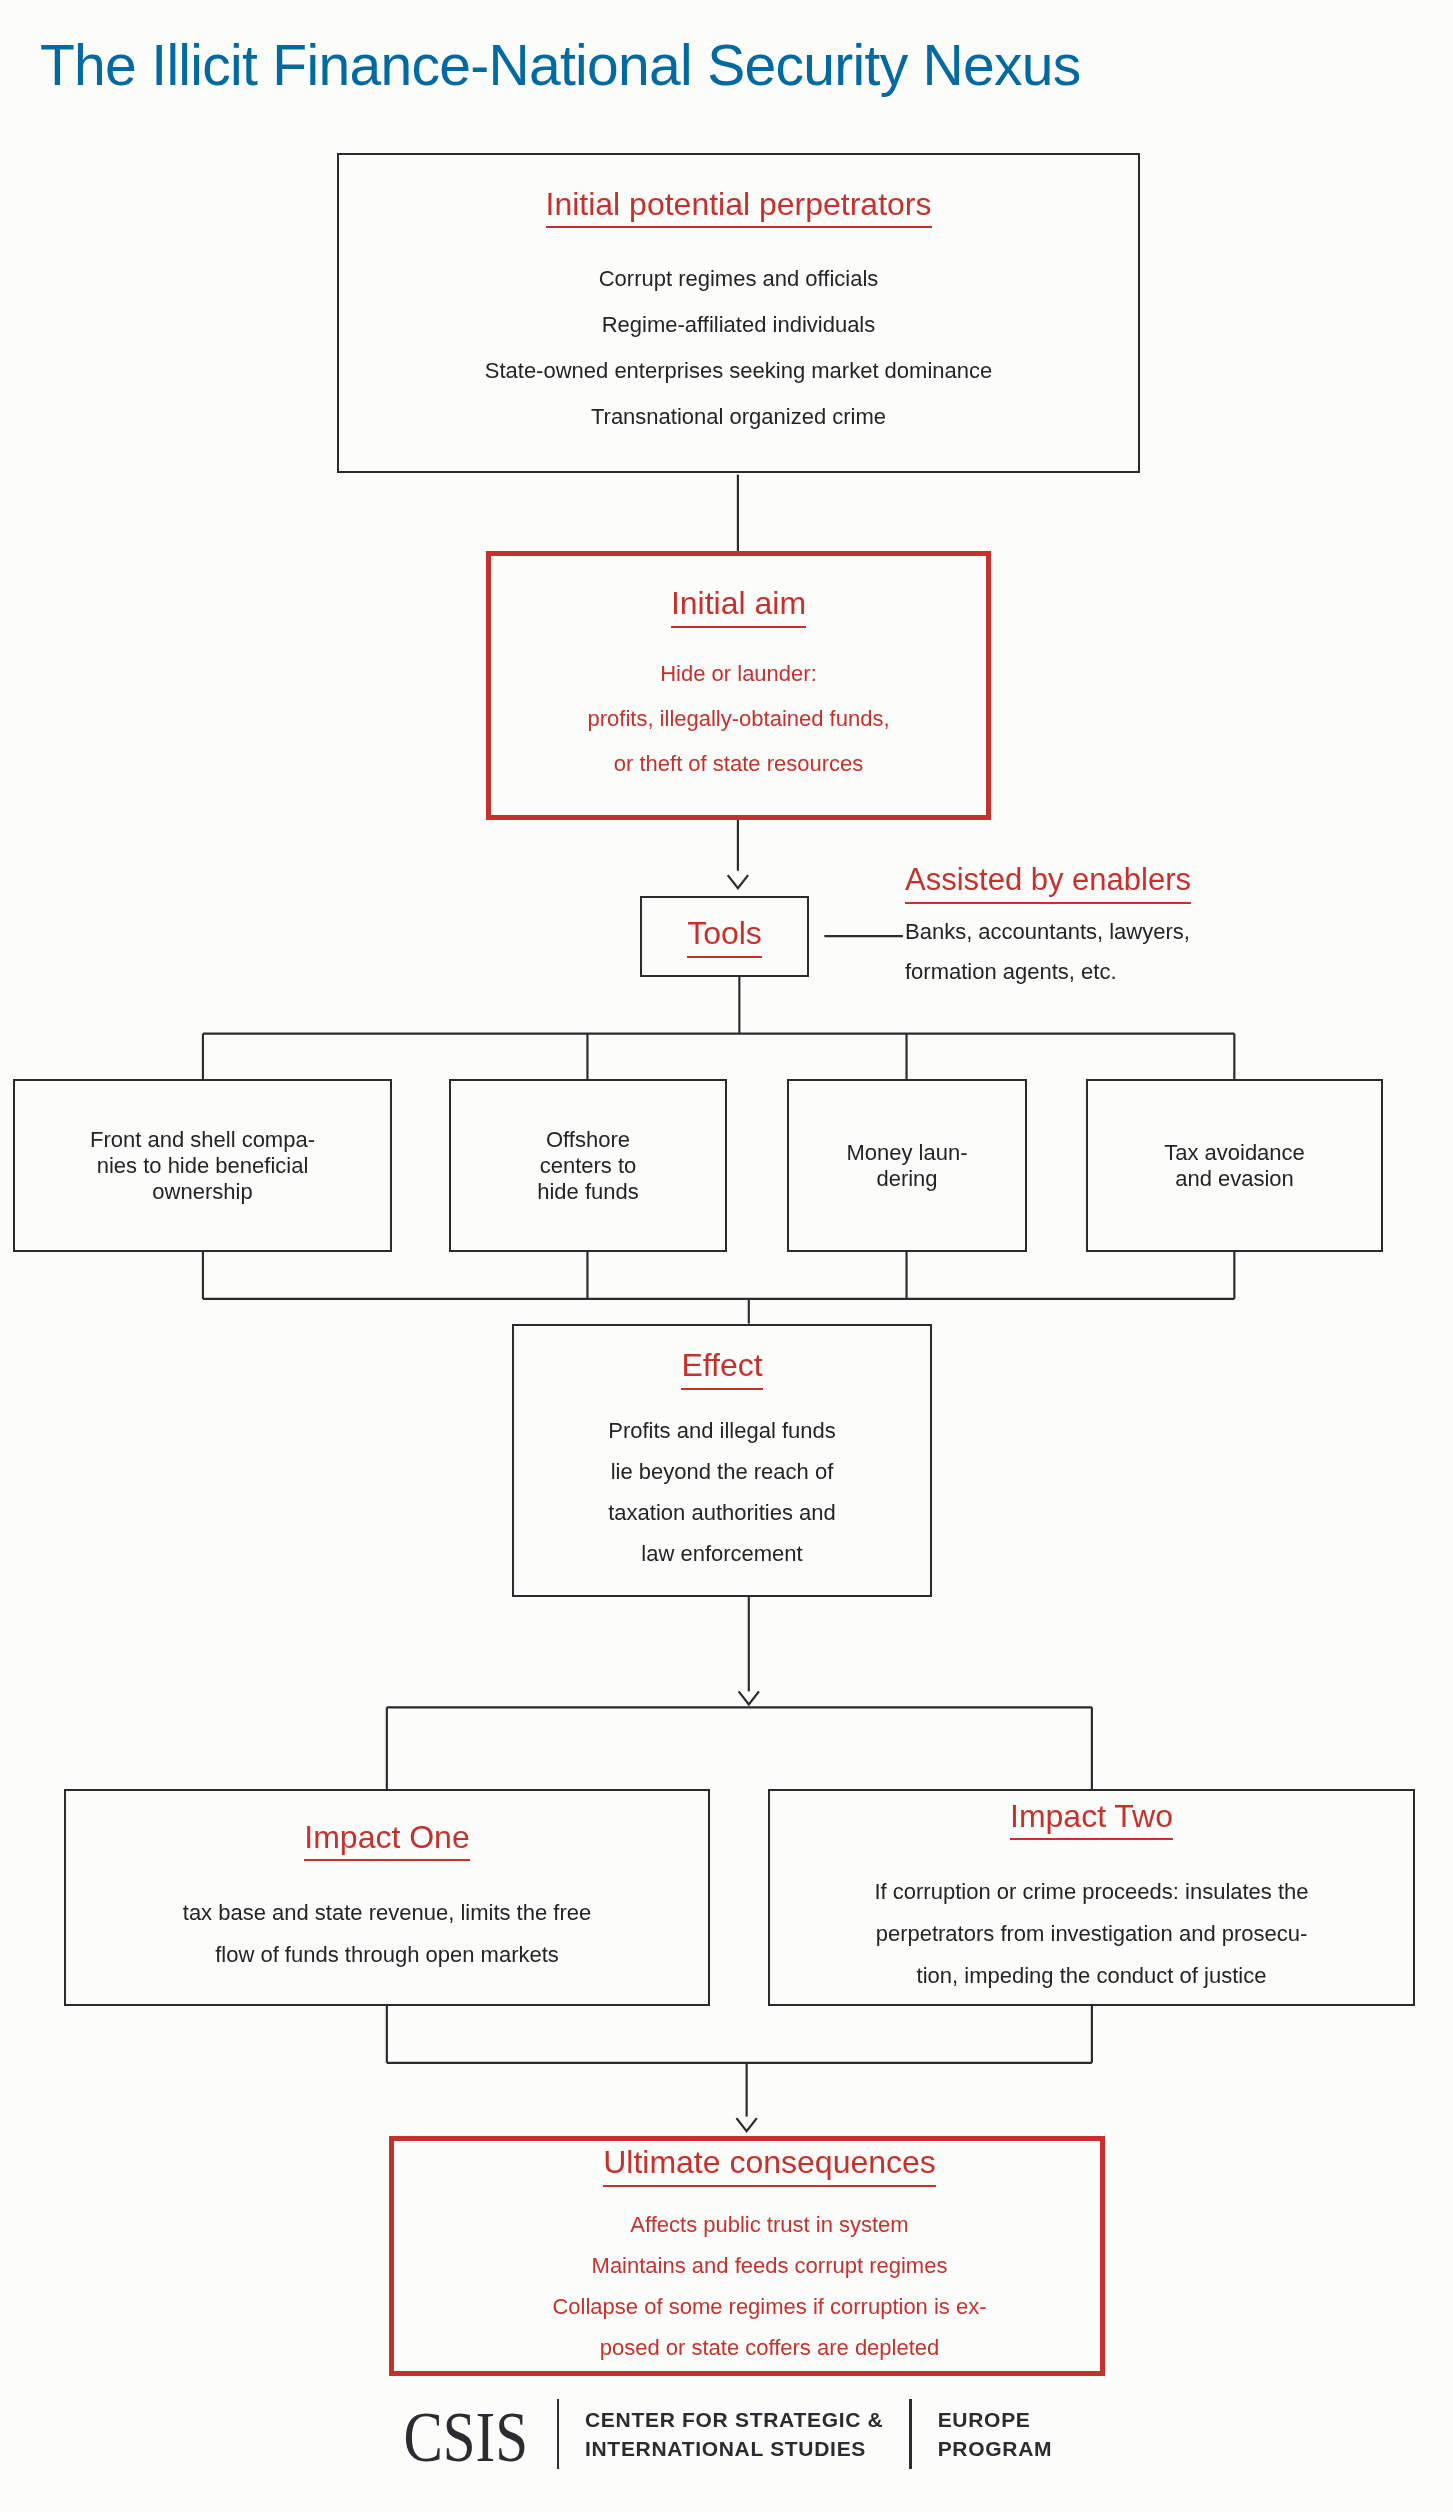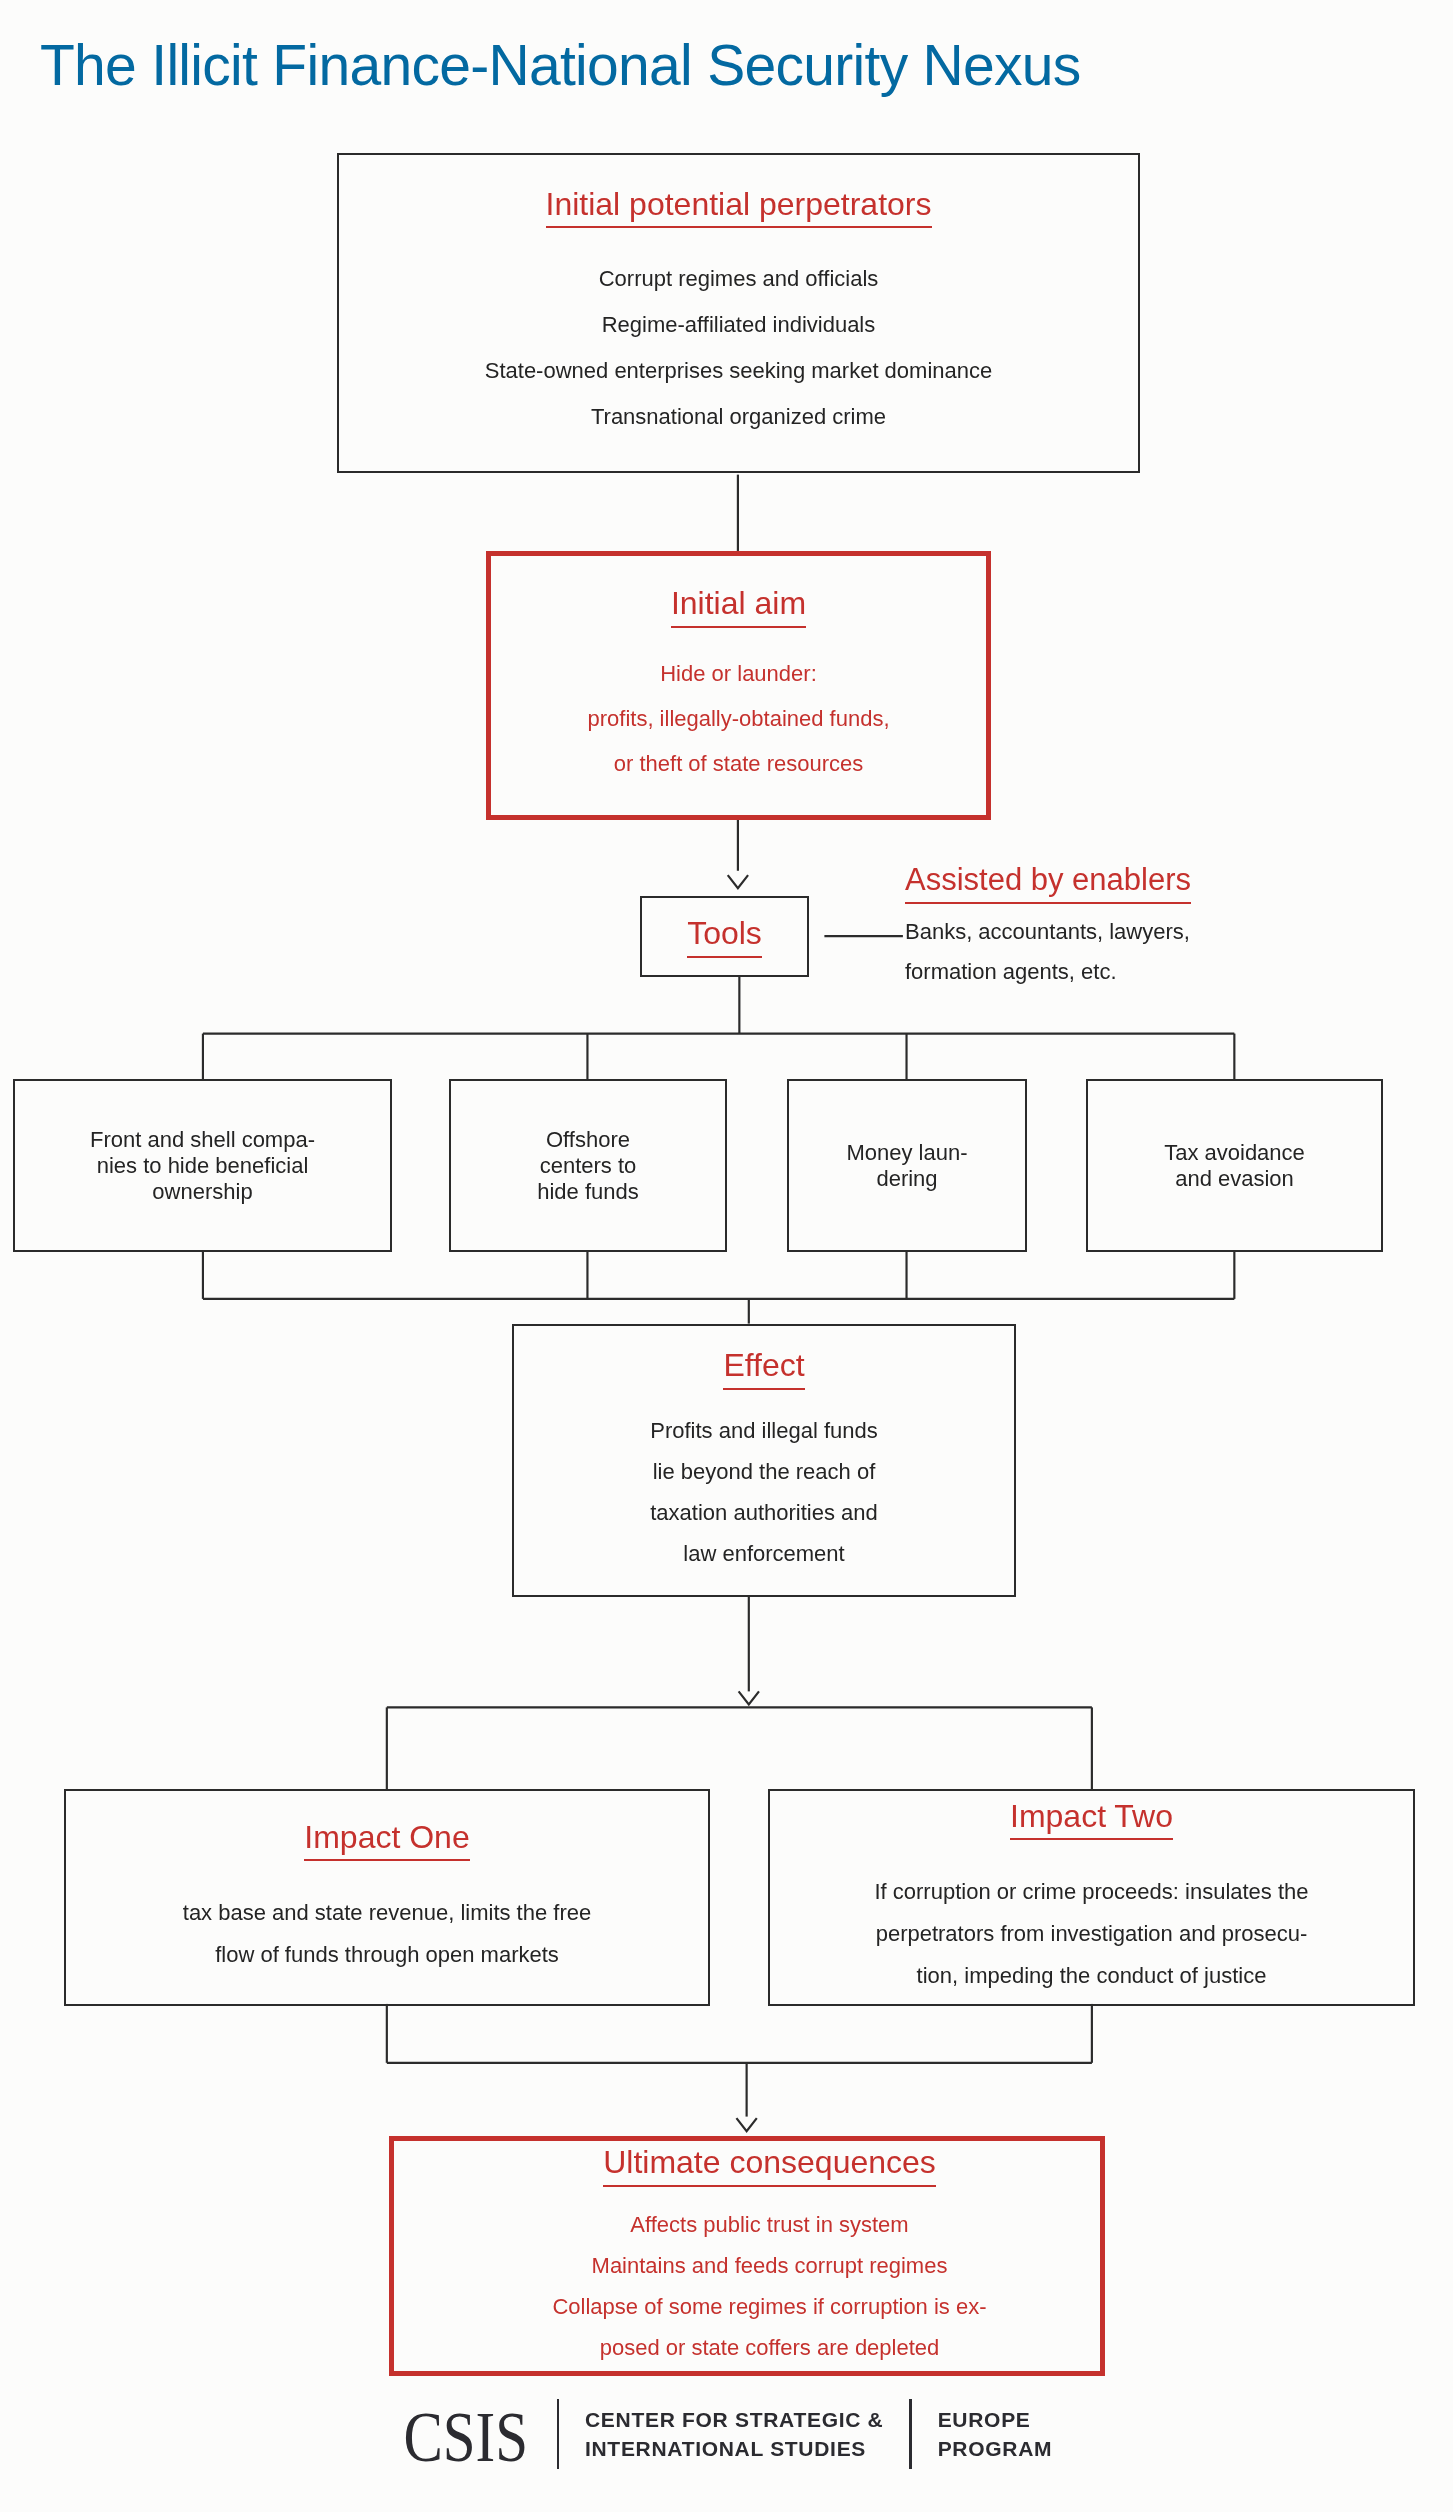--- a/index.html
+++ b/index.html
@@ -45,21 +45,21 @@
   #box-ult .hd       { margin-bottom:17.4px; }
   #box-ult .ln       { line-height:41px; }
 
   #box-perp   { left:337px;  top:153px;  width:803px; height:320px; }
   #box-aim    { left:486px;  top:551px;  width:505px;  height:269px; }
   #box-tools  { left:640px;  top:896px; width:169px;  height:81px; }
   #box-a      { left:13px;   top:1079px; width:379px;  height:173px; }
   #box-b      { left:449px;  top:1079px; width:278px;  height:173px; }
   #box-c      { left:787px; top:1079px; width:240px;  height:173px; }
   #box-d      { left:1086px; top:1079px; width:297px;  height:173px; }
-  #box-effect { left:512px;  top:1324px; width:504px;  height:273px;align-items:center; }
+  #box-effect { left:512px;  top:1324px; width:420px;  height:273px;align-items:center; }
   #box-imp1   { left:64px;   top:1789px; width:646px;  height:217px; }
   #box-imp2   { left:768px; top:1789px; width:647px;  height:217px; }
   #box-ult    { left:389px;  top:2136px; width:716px;  height:240px;padding-left:45px; }
 
   .enablers {
     position:absolute; left:905px; top:862px; width:465px;
     text-align:left;
   }
   .enablers .hd { font-size:31px; margin-bottom:7.3px; }
   .enablers .ln { line-height:40px; }

